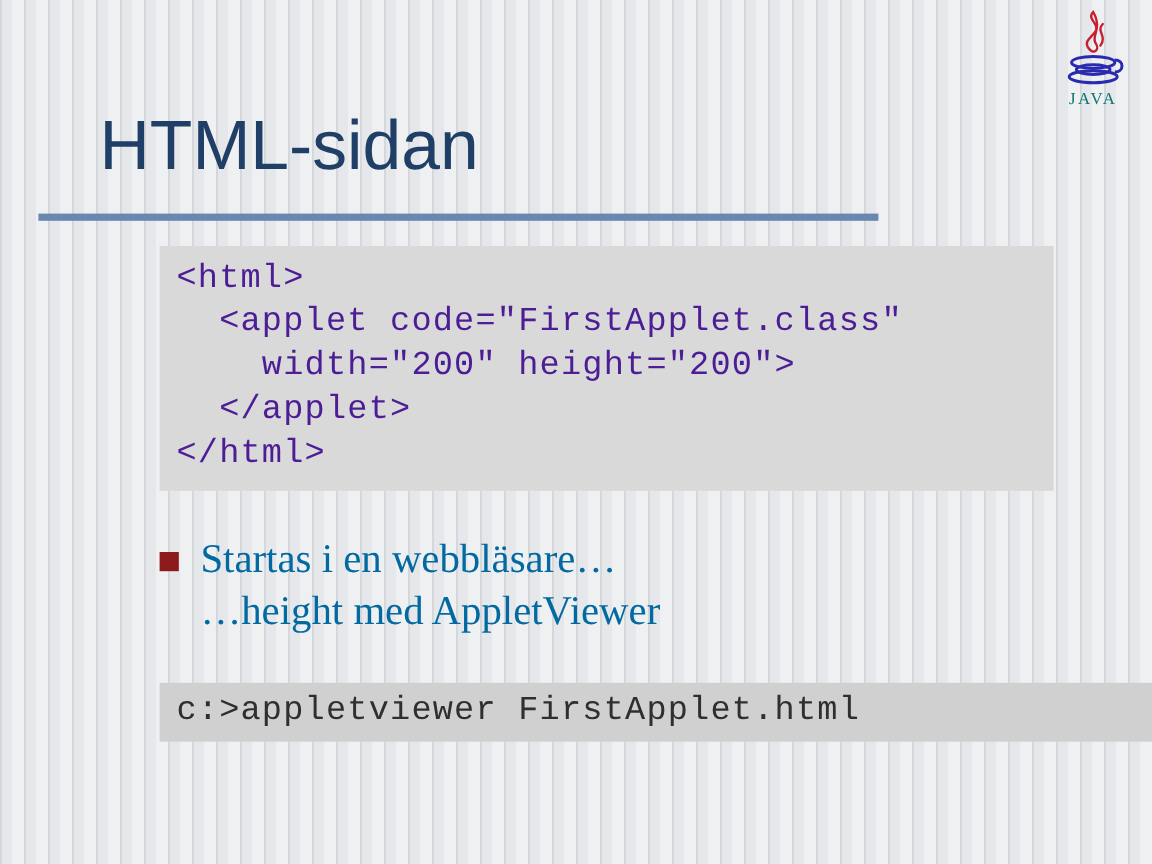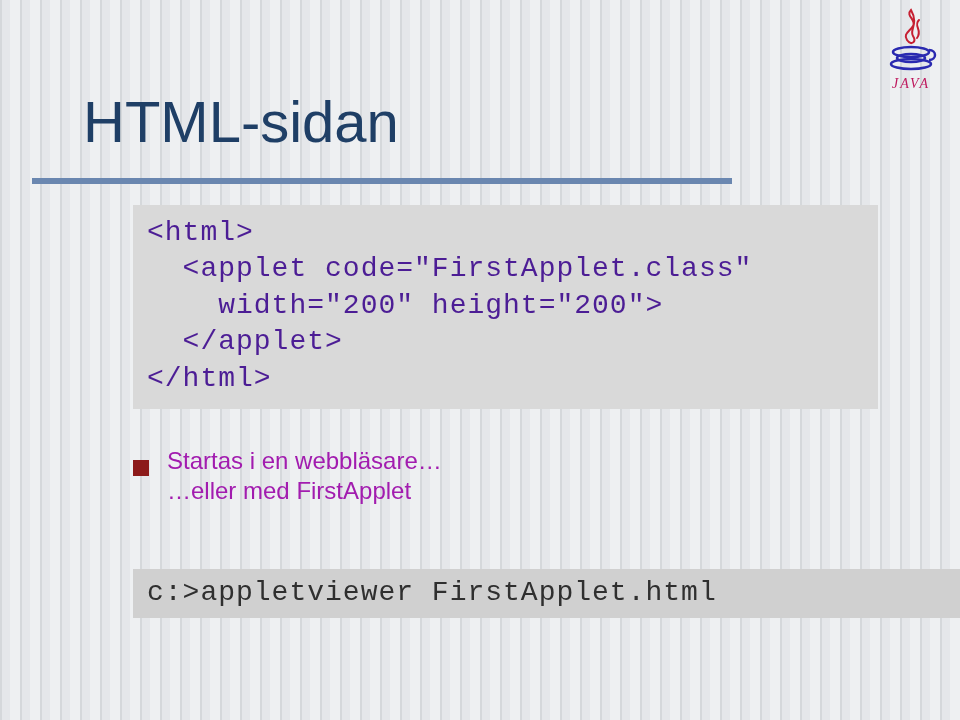--- a/index.html
+++ b/index.html
@@ -63,23 +63,24 @@
   }
   .bullet-marker {
     width: 16px;
     height: 16px;
     background: #8c1a1a;
     margin-top: 14px;
     margin-right: 18px;
     flex: 0 0 auto;
   }
   .bullet-text {
-    font-size: 24px;
-    color: #a21caf;
+    font-size: 34px;
+    color: #0369a1;
     line-height: 1.25;
+    font-family: Liberation Serif, serif;
   }
   .cmd-block {
     position: absolute;
     left: 133px;
     top: 569px;
     width: 845px;
     box-sizing: border-box;
     background: #d0d0d0;
     padding: 8px 14px 10px 14px;
     font-family: "Courier New", Courier, monospace;
@@ -93,23 +94,22 @@
     right: 14px;
     top: 8px;
     width: 70px;
     text-align: center;
   }
   .logo svg { display: block; margin: 0 auto; }
   .logo-text {
     font-family: Georgia, "Times New Roman", serif;
     font-size: 14px;
     letter-spacing: 2px;
-    color: #be185d;
+    color: #0f766e;
     margin-top: -2px;
-    font-style: italic;
   }
 </style>
 </head>
 <body>
 
 <div class="slide">
 
   <div class="logo">
     <svg width="56" height="70" viewBox="0 0 56 70">
       <path d="M28 2 C22 8 34 12 30 18 C26 24 20 26 24 32 C28 38 34 34 30 28 C26 22 36 16 28 2 Z" fill="none" stroke="#c62032" stroke-width="2" stroke-linecap="round"></path>
@@ -128,19 +128,19 @@
   <div class="code-block">&lt;html&gt;
   &lt;applet code="FirstApplet.class"
     width="200" height="200"&gt;
   &lt;/applet&gt;
 &lt;/html&gt;</div>
 
   <div class="bullet-row">
     <div class="bullet-marker"></div>
     <div class="bullet-text">
       <span>Startas i en webbläsare…</span><br>
-      <span>…eller med FirstApplet</span>
+      <span>…height med AppletViewer</span>
     </div>
   </div>
 
   <div class="cmd-block">c:&gt;appletviewer FirstApplet.html</div>
 
 </div>
 
 </body></html>

